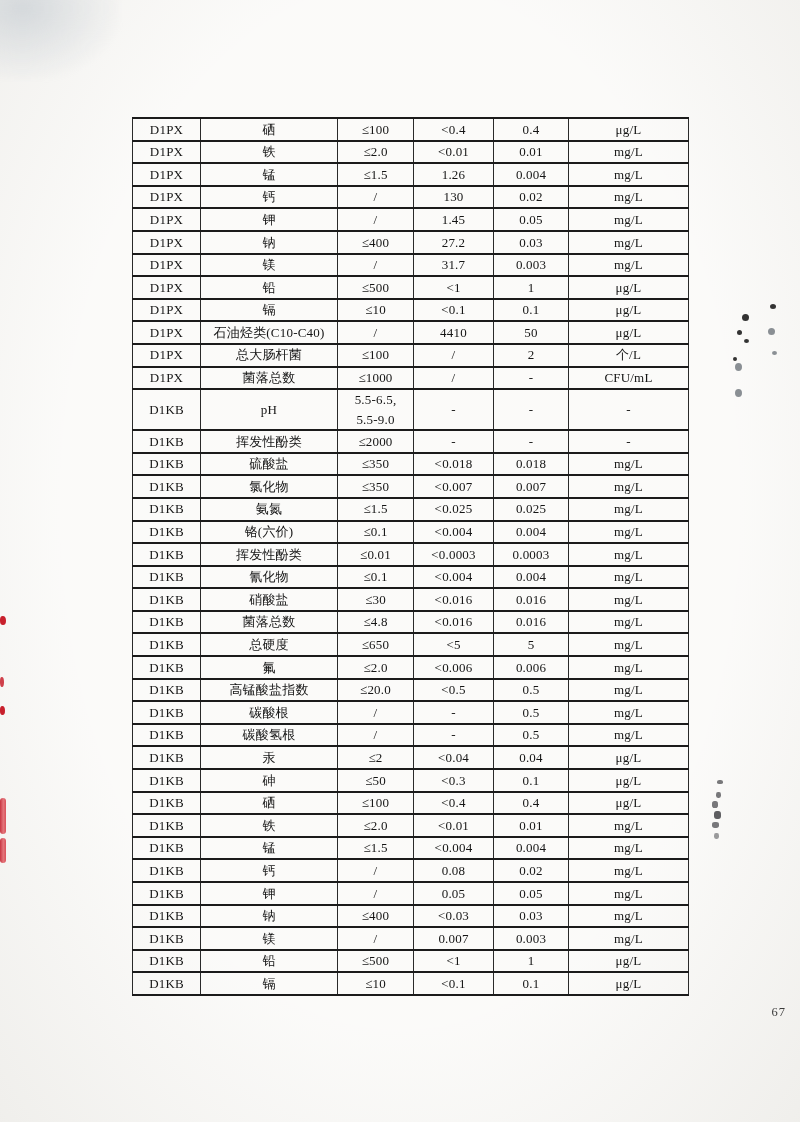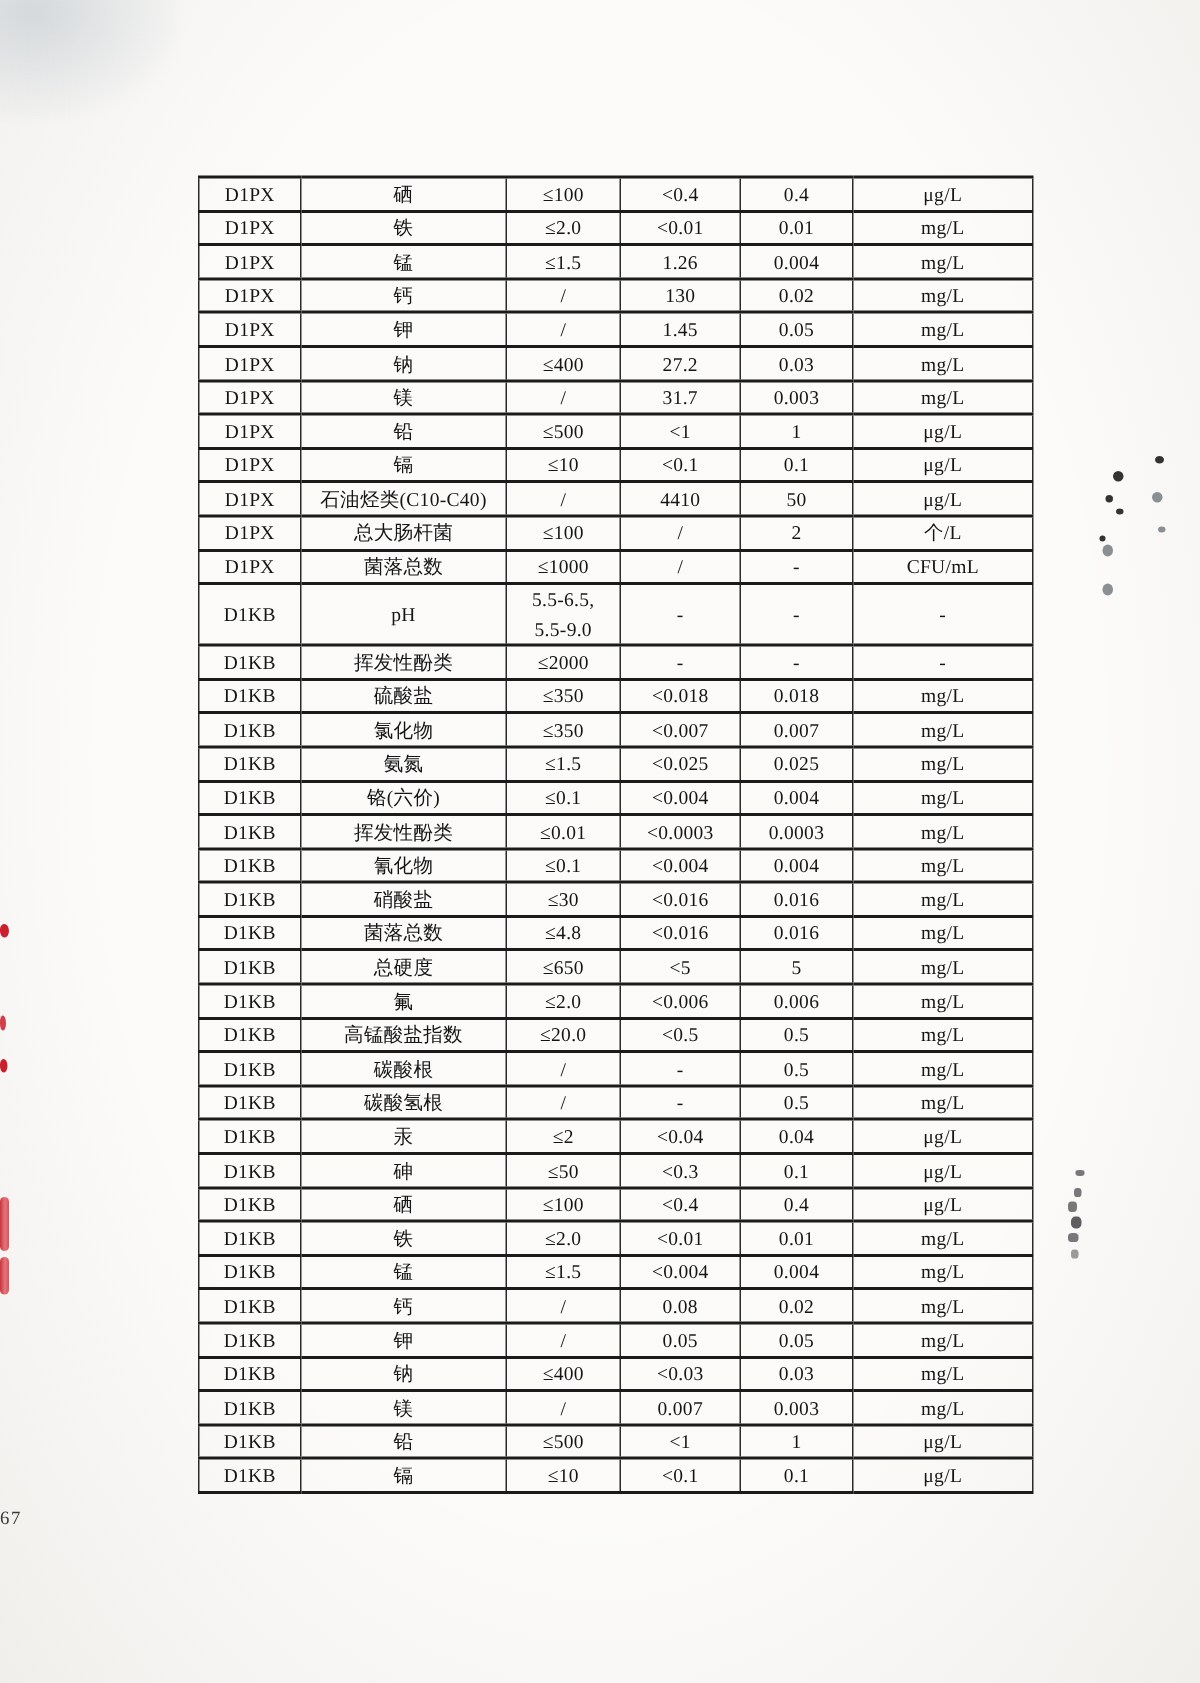--- a/index.html
+++ b/index.html
@@ -31,21 +31,21 @@
     height:20.6px;
     padding:0 2px;
     text-align:center;vertical-align:middle;
     font-size:13px;line-height:19.5px;
     white-space:pre-line;
     color:#151515;
     letter-spacing:0.2px;
   }
   .page-number{
     position:absolute;left:0;top:1005px;width:786px;
-    text-align:left;font-size:12.5px;color:#3a3a3a;letter-spacing:1px;
+    text-align:right;font-size:12.5px;color:#3a3a3a;letter-spacing:1px;
   }
   .redmark{position:absolute;background:#c8202c;border-radius:45% 55% 50% 50%;}
   .red-smudge{
     position:absolute;left:0;width:6px;border-radius:3px;
     background:linear-gradient(90deg,#c32331 0%,#e26a70 55%,#d8434e 100%);
     opacity:0.92;
   }
   .speck{position:absolute;background:#333;border-radius:50%;}
   .speck.light{background:#8a8f94;}
   .scribble{position:absolute;background:#4c4c50;border-radius:40%;opacity:0.75;}

